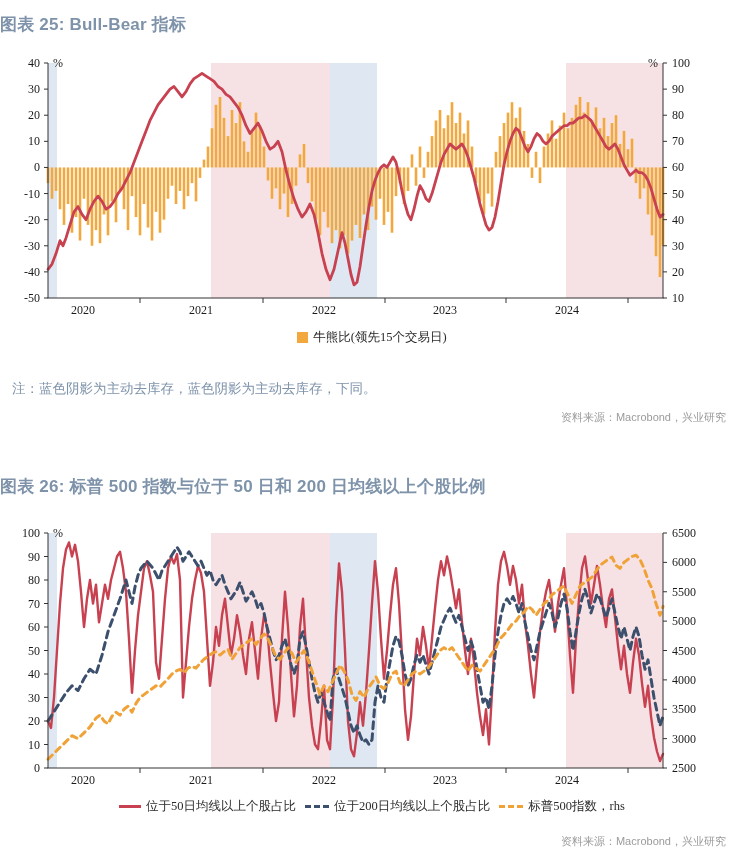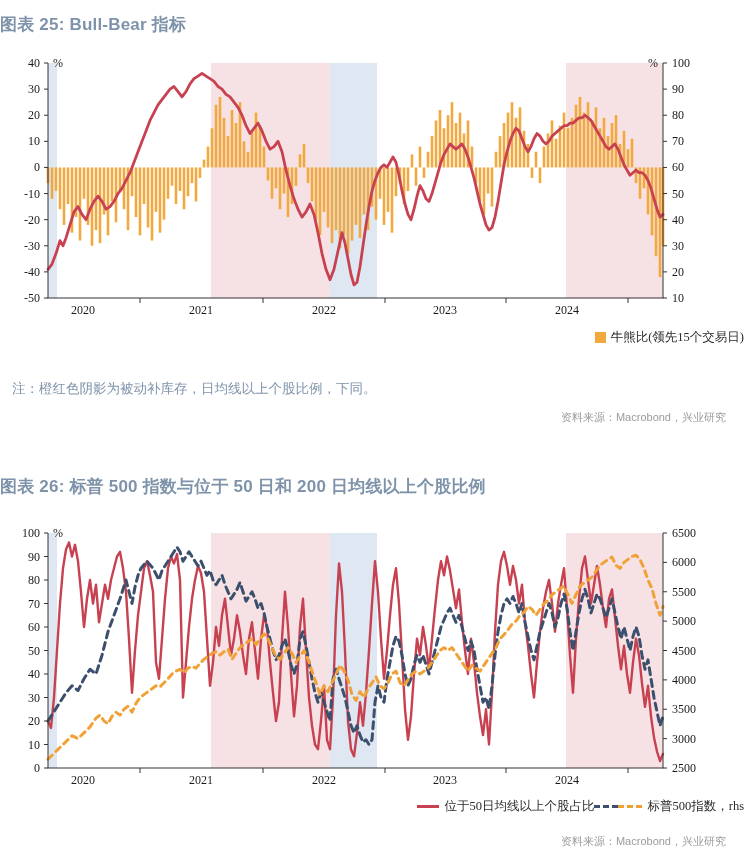--- a/index.html
+++ b/index.html
@@ -3,22 +3,22 @@
 <meta charset="utf-8">
 <style>
   html,body{margin:0;padding:0;background:#ffffff;}
   #page{position:relative;width:744px;height:866px;background:#fff;overflow:hidden;
         font-family:"Liberation Sans",sans-serif;}
   .chart-title{position:absolute;left:0;width:744px;
         font-size:17px;font-weight:bold;color:#7e93aa;letter-spacing:.2px;}
   #title1{top:13px;}
   #title2{top:475px;}
   #plot-svg{position:absolute;left:0;top:0;width:744px;height:866px;}
-  .legend{position:absolute;left:0;width:744px;display:flex;justify-content:flex-end;
-        align-items:center;gap:0;font-family:"Liberation Serif",serif;
+  .legend{position:absolute;left:0;width:744px;display:flex;justify-content:center;
+        align-items:center;gap:9px;font-family:"Liberation Serif",serif;
         font-size:12.5px;color:#2b2b2b;}
   #legend1{top:329px;}
   #legend2{top:798px;}
   .legend-item{display:flex;align-items:center;gap:5px;white-space:nowrap;}
   .sw{display:inline-block;}
   .sw-bar{width:11px;height:11px;}
   .sw-line{width:22px;height:0;border-top:3px solid;}
   .sw-dash{width:24px;height:0;border-top:3px dashed;}
   .note-line{position:absolute;left:12px;top:380px;font-size:13.5px;color:#7e93aa;}
   .source-line{position:absolute;right:18px;text-align:right;font-size:11px;color:#9b9b9b;}
@@ -315,33 +315,34 @@
       </g>
     </svg>
 
   <div id="legend1" class="legend">
     <div class="legend-item">
       <span class="sw sw-bar" style="background: rgb(242, 168, 60);"></span>
       <span>牛熊比(领先15个交易日)</span>
     </div>
   </div>
 
-  <div class="note-line">注：橙红色阴影为被动补库存，日均线以上个股比例，下同。</div>
+  <div class="note-line">注：蓝色阴影为主动去库存，蓝色阴影为主动去库存，下同。</div>
 
   <div id="source1" class="source-line">资料来源：Macrobond，兴业研究</div>
 
   <div id="title2" class="chart-title">图表 26: 标普 500 指数与位于 50 日和 200 日均线以上个股比例</div>
 
   <div id="legend2" class="legend">
     <div class="legend-item">
       <span class="sw sw-line" style="border-top-color: rgb(200, 65, 80);"></span>
       <span>位于50日均线以上个股占比</span>
     </div>
     <div class="legend-item">
       <span class="sw sw-dash" style="border-top-color: rgb(60, 79, 109);"></span>
+      <span>位于200日均线以上个股占比</span>
     </div>
     <div class="legend-item">
       <span class="sw sw-dash" style="border-top-color: rgb(240, 162, 55);"></span>
       <span>标普500指数，rhs</span>
     </div>
   </div>
 
   <div id="source2" class="source-line">资料来源：Macrobond，兴业研究</div>
 
 </div>

